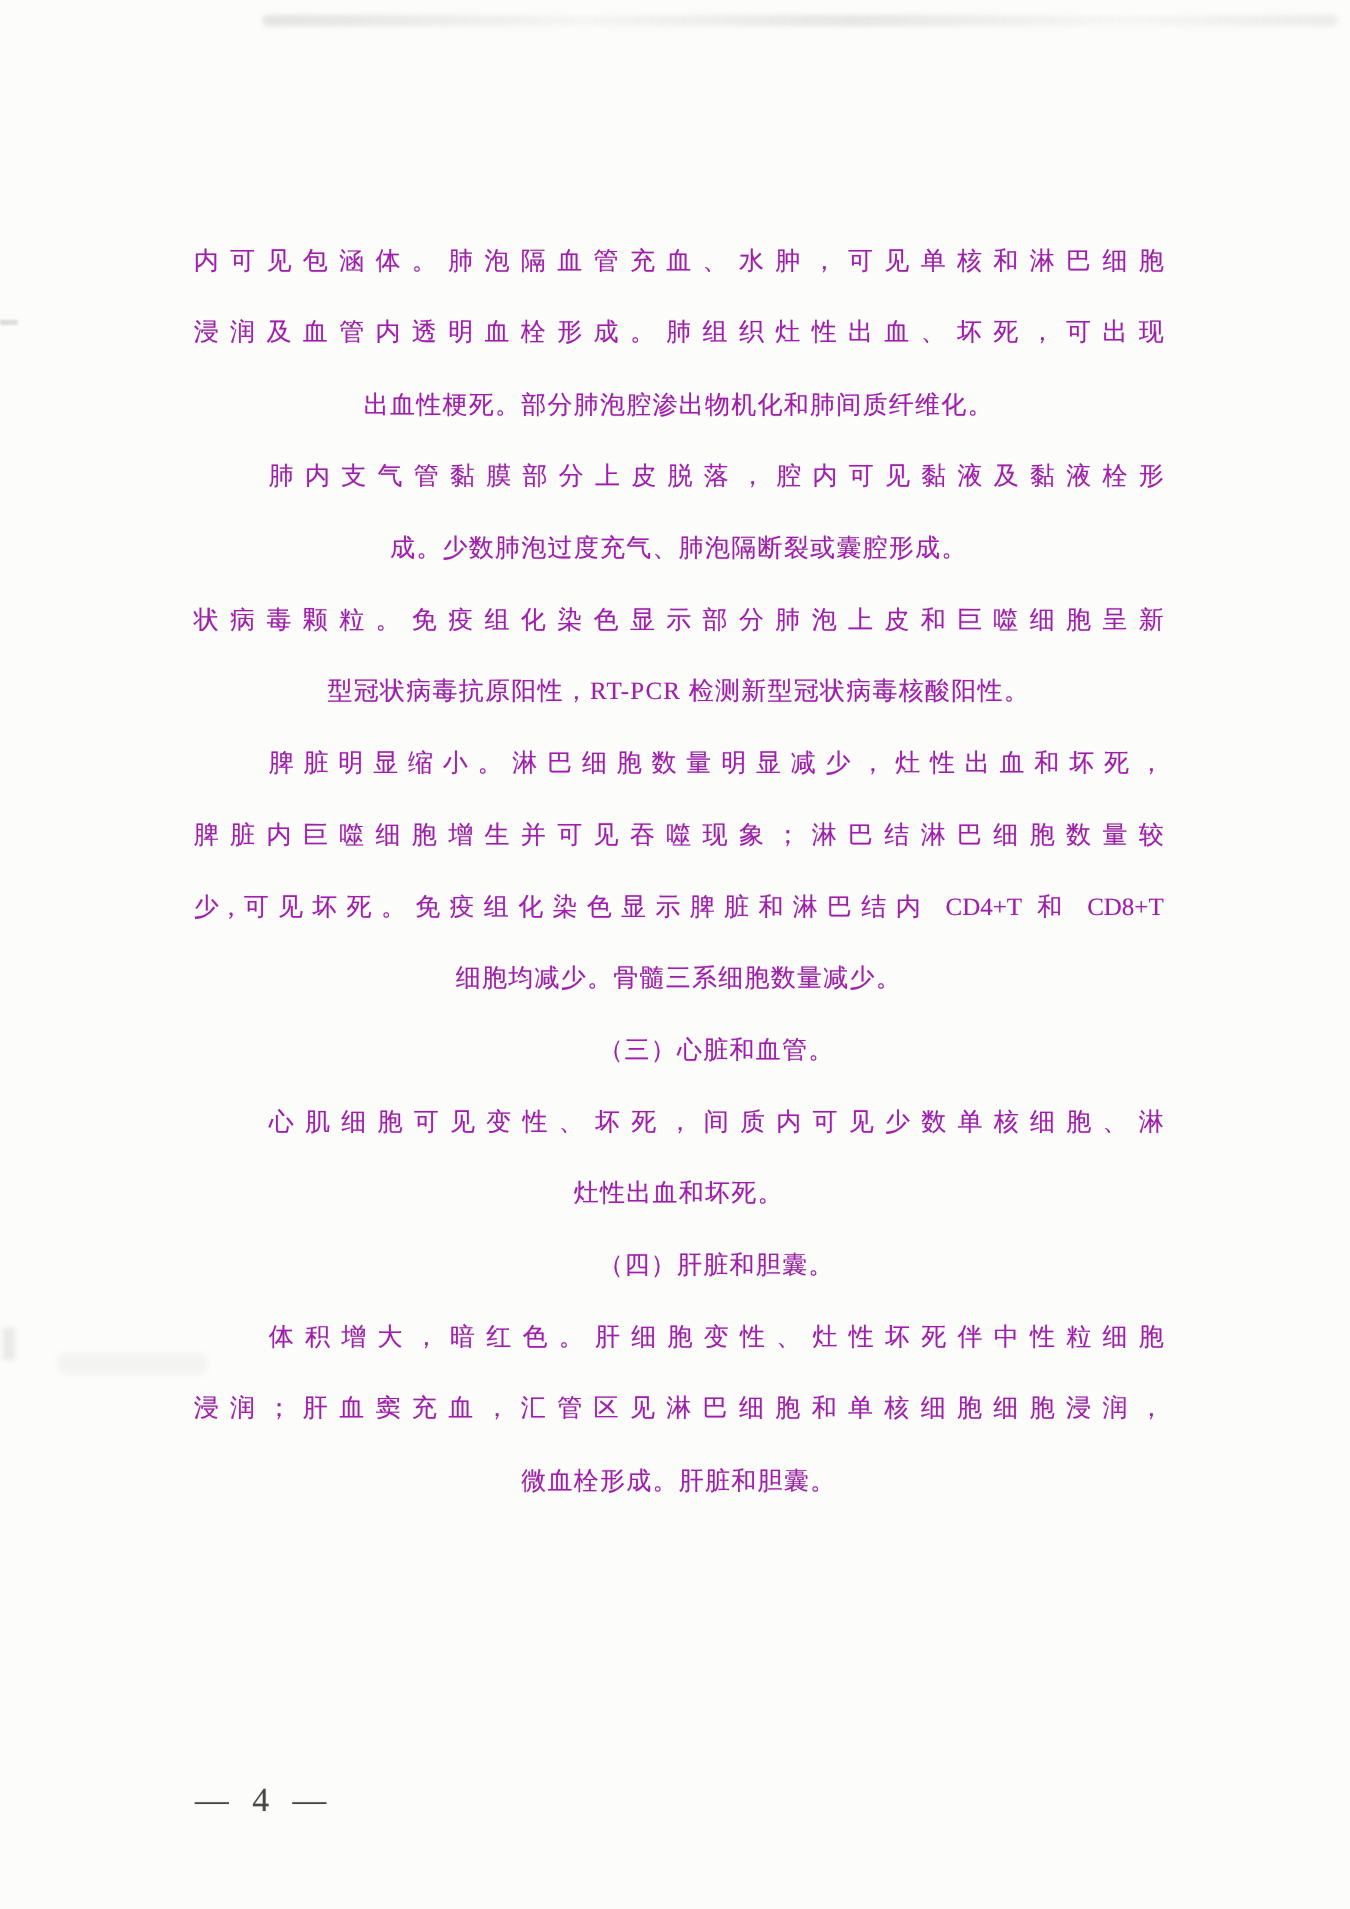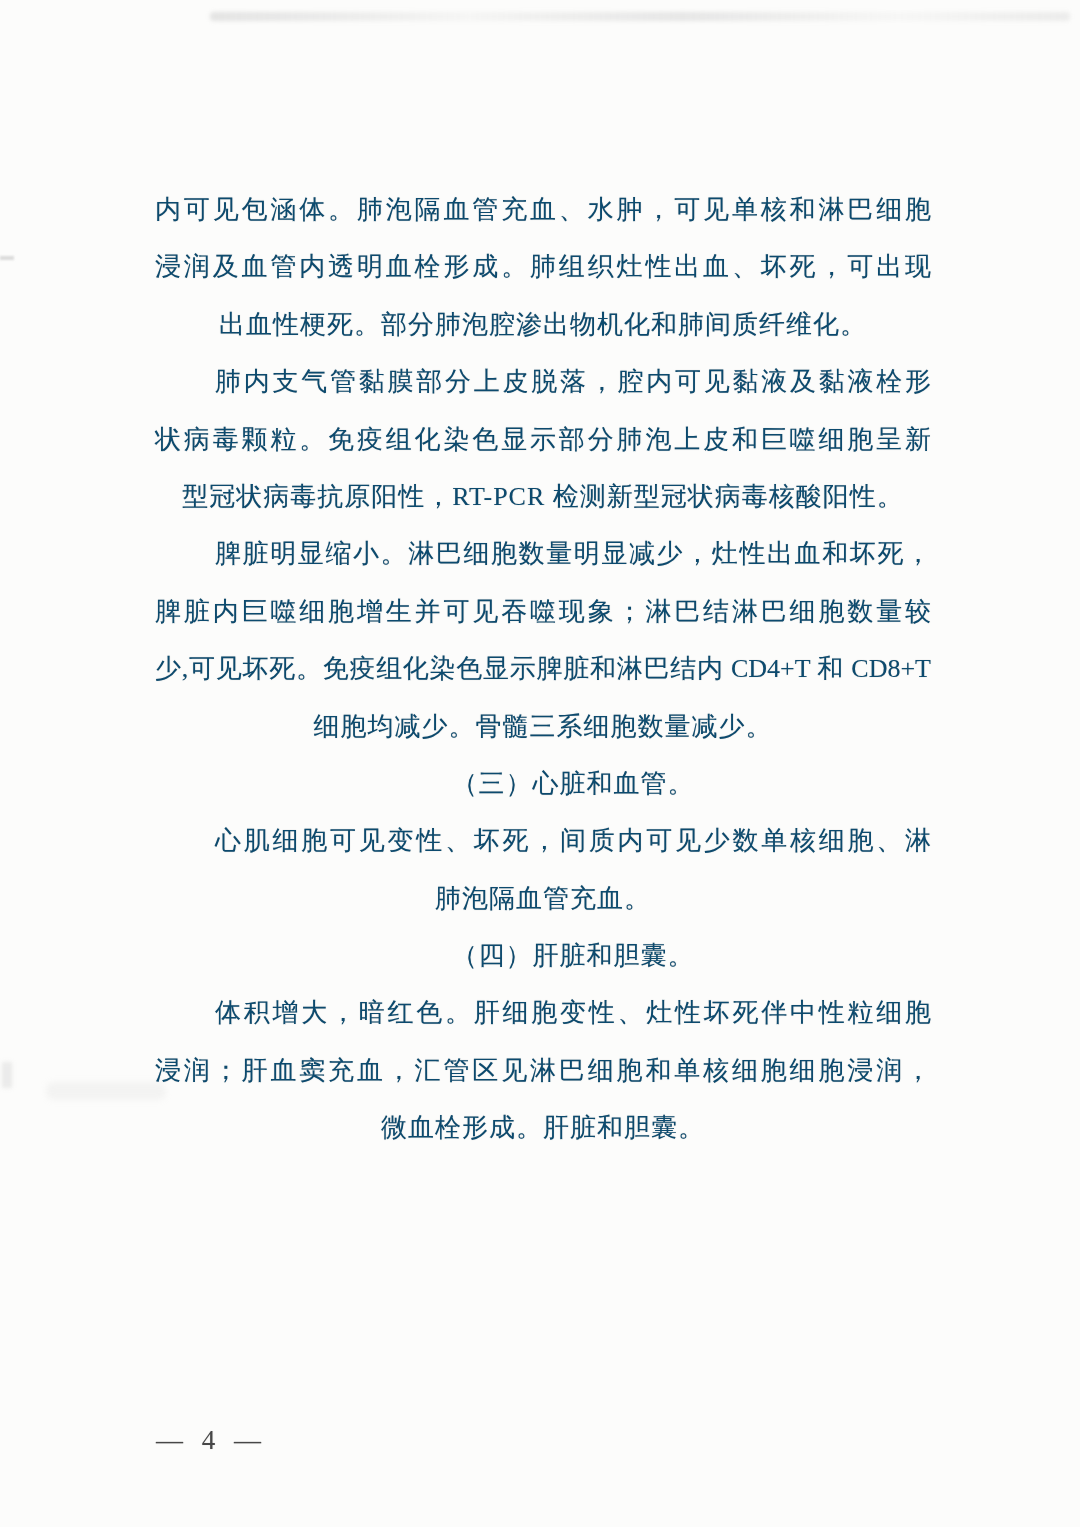--- a/index.html
+++ b/index.html
@@ -54,22 +54,22 @@
     height: 18px;
     background: rgba(190,190,190,0.14);
     filter: blur(3px);
     border-radius: 8px;
   }
   .text-block {
     position: absolute;
     left: 155px;
     top: 181px;
     width: 776px;
-    color: #0c4a6e;
-    font-size: 26px;
+    color: #a21caf;
+    font-size: 20px;
     text-shadow: 0 0 1px rgba(70,70,70,0.35);
   }
   .line {
     height: 57.4px;
     line-height: 57.4px;
     white-space: nowrap;
     text-align: center;
   }
   .line.justify {
     white-space: normal;
@@ -104,29 +104,30 @@
   <div class="scan-smudge-top"></div>
   <div class="scan-mark-left1"></div>
   <div class="scan-mark-left2"></div>
   <div class="scan-mark-bottomleft"></div>
 
   <div class="text-block">
       <div class="line justify">内可见包涵体。肺泡隔血管充血、水肿，可见单核和淋巴细胞</div>
       <div class="line justify">浸润及血管内透明血栓形成。肺组织灶性出血、坏死，可出现</div>
       <div class="line end">出血性梗死。部分肺泡腔渗出物机化和肺间质纤维化。</div>
       <div class="line indent justify">肺内支气管黏膜部分上皮脱落，腔内可见黏液及黏液栓形</div>
+      <div class="line end">成。少数肺泡过度充气、肺泡隔断裂或囊腔形成。</div>
       <div class="line justify">状病毒颗粒。免疫组化染色显示部分肺泡上皮和巨噬细胞呈新</div>
       <div class="line end">型冠状病毒抗原阳性，RT-PCR 检测新型冠状病毒核酸阳性。</div>
       <div class="line indent justify">脾脏明显缩小。淋巴细胞数量明显减少，灶性出血和坏死，</div>
       <div class="line justify">脾脏内巨噬细胞增生并可见吞噬现象；淋巴结淋巴细胞数量较</div>
       <div class="line justify">少,可见坏死。免疫组化染色显示脾脏和淋巴结内 CD4+T 和 CD8+T</div>
       <div class="line end">细胞均减少。骨髓三系细胞数量减少。</div>
       <div class="line indent end">（三）心脏和血管。</div>
       <div class="line indent justify">心肌细胞可见变性、坏死，间质内可见少数单核细胞、淋</div>
-      <div class="line end">肺泡隔血管充血。</div>
+      <div class="line end">灶性出血和坏死。</div>
       <div class="line indent end">（四）肝脏和胆囊。</div>
       <div class="line indent justify">体积增大，暗红色。肝细胞变性、灶性坏死伴中性粒细胞</div>
       <div class="line justify">浸润；肝血窦充血，汇管区见淋巴细胞和单核细胞细胞浸润，</div>
       <div class="line end">微血栓形成。肝脏和胆囊。</div>
     </div>
 
   <div class="page-number">— 4 —</div>
 </div>
 
 </body></html>

